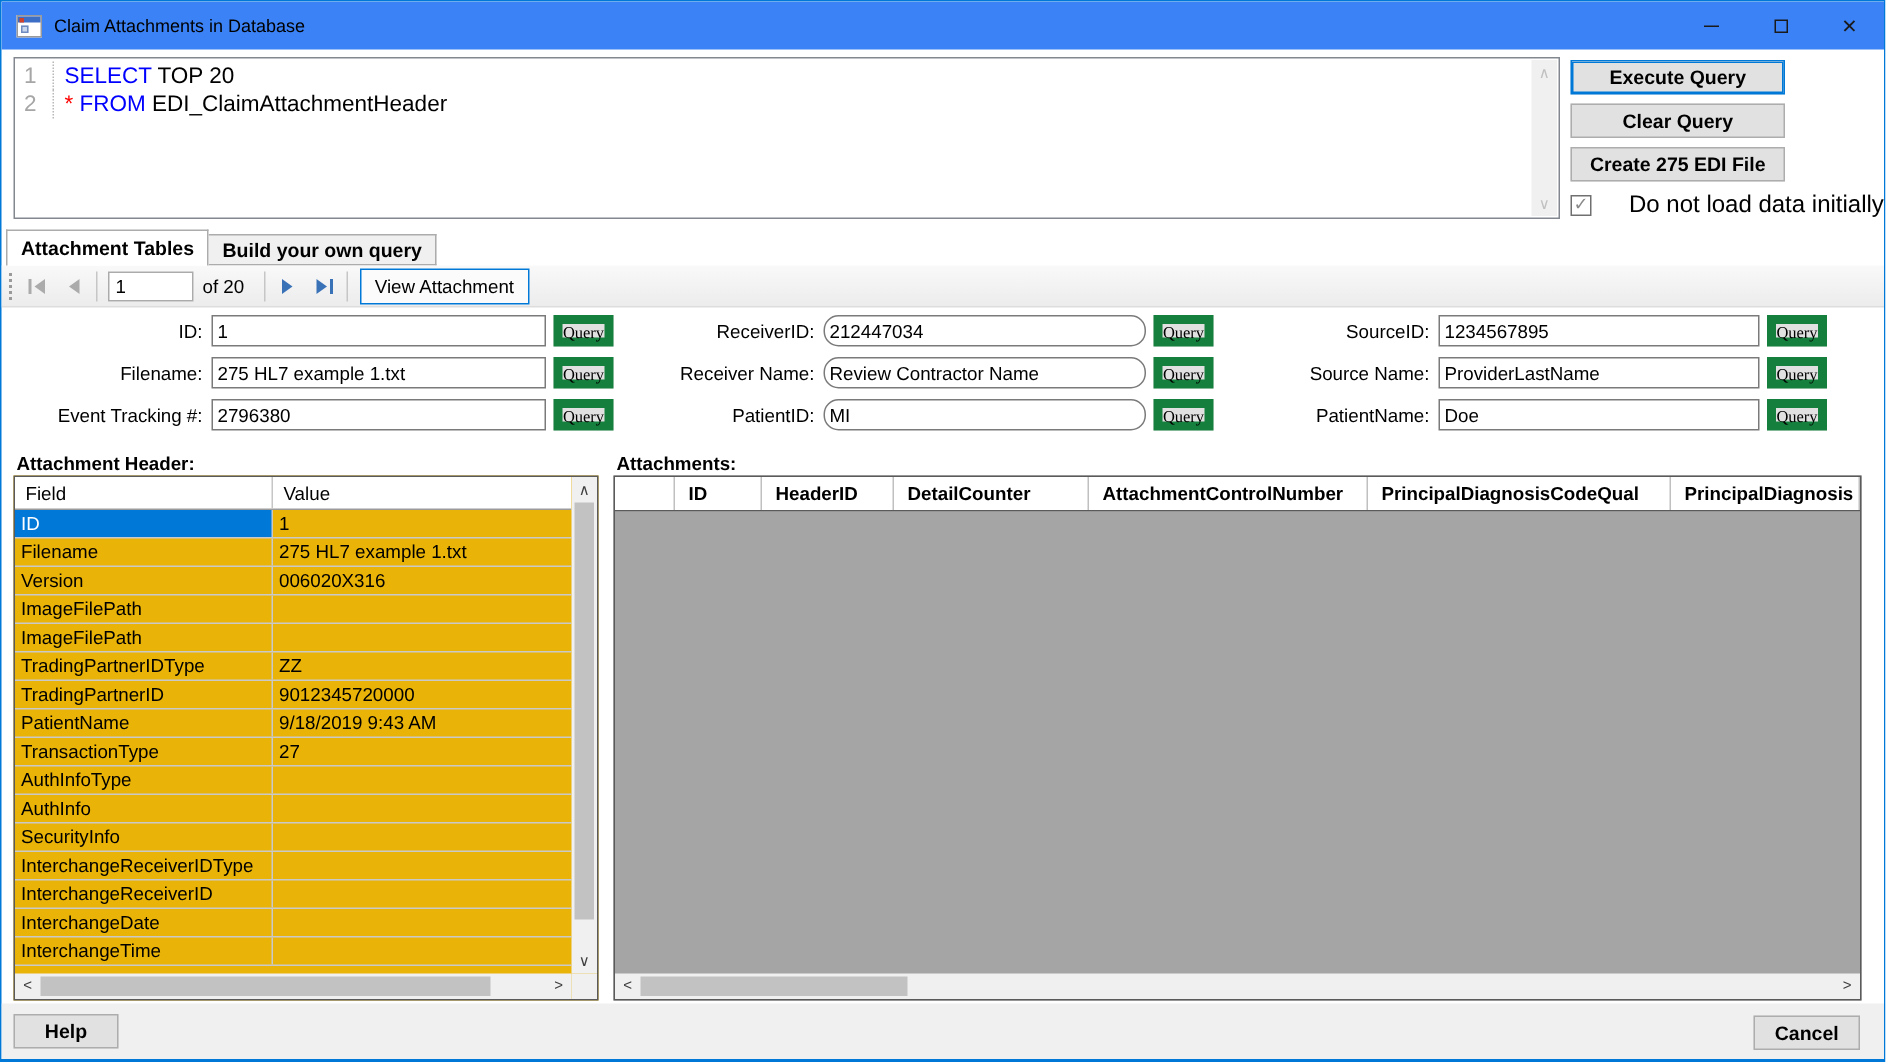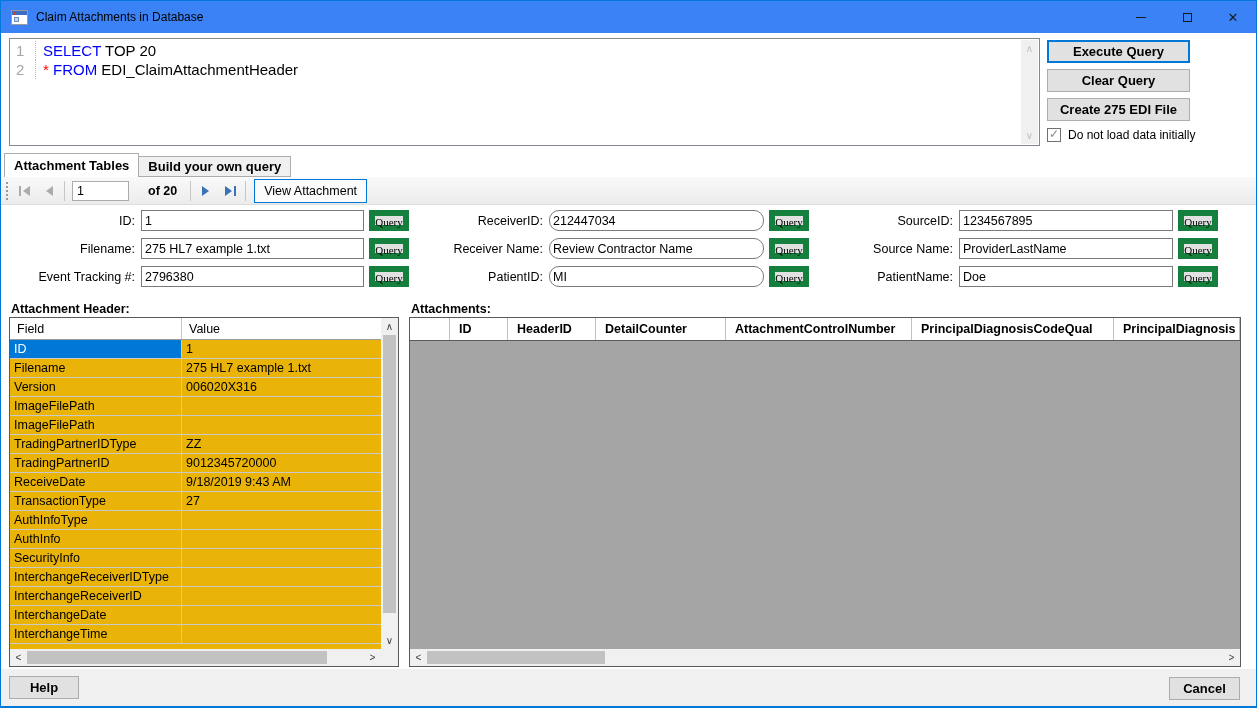--- a/index.html
+++ b/index.html
@@ -36,34 +36,34 @@
   .sb-btn.at-right{position:absolute;top:0;right:0;}
   .sb-thumb{position:absolute;background:#C2C2C2;}
   
   .btn{background:#E1E1E1;border:1px solid #ADADAD;font-family:"Liberation Sans",sans-serif;
        font-size:13px;font-weight:bold;color:#000;display:flex;align-items:center;justify-content:center;}
   .action-btn{position:absolute;left:1046px;width:143px;height:23px;}
   .btn-default{border:1px solid #0078D7;box-shadow:inset 0 0 0 1px #0078D7;}
   .chk-row{position:absolute;left:1046px;top:127px;display:flex;align-items:center;}
   .chk-box{width:14px;height:14px;border:1px solid #707070;background:#FFF;position:relative;}
   .chk-box .mark{position:absolute;left:1px;top:-2px;font-size:12px;color:#8A8A8A;}
-  .chk-label{font-size:12px;margin-left:7px;}
+  .chk-label{font-size:16px;margin-left:25px;}
   
   .tabs{position:absolute;left:3px;top:152px;height:24px;display:flex;align-items:flex-end;}
   .tab{font-size:13px;font-weight:bold;padding:0 9px;display:flex;align-items:center;border:1px solid #ACACAC;}
   .tab.active{height:24px;background:#FFF;border-bottom:none;z-index:2;}
   .tab.inactive{height:21px;background:#F0F0F0;border-left:none;}
   
   .toolstrip{position:absolute;left:0;top:176px;width:100%;height:28px;
     background:linear-gradient(#F9F9F9,#ECECEC);border-bottom:1px solid #DDD;display:flex;align-items:center;}
   .grip{width:3px;height:18px;margin-left:5px;background-image:linear-gradient(#9A9A9A 2px,transparent 2px);background-size:2px 4px;background-repeat:repeat-y;}
   .nav-btn{width:24px;height:22px;display:flex;align-items:center;justify-content:center;background:transparent;border:none;padding:0;}
   .ts-sep{width:1px;height:20px;background:#C6C6C6;margin:0 3px;}
   .nav-pos{width:57px;height:20px;border:1px solid #ABABAB;font-size:12.5px;padding:0 4px;font-family:"Liberation Sans",sans-serif;margin:0 4px;}
-  .nav-count{font-size:12.5px;margin:0 10px 0 15px;font-weight:bold;}
+  .nav-count{font-size:12.5px;margin:0 10px 0 2px;}
   .view-att-btn{height:24px;padding:0 9px;margin-left:5px;background:#FBFBFB;border:1px solid #0078D7;
     font-size:12.5px;font-family:"Liberation Sans",sans-serif;}
   
   .fields{position:absolute;left:8px;top:209px;right:8px;display:flex;}
   .field-col{display:flex;flex-direction:column;}
   .field-row{display:flex;align-items:center;margin-bottom:7px;height:21px;}
   .field-label{font-size:12.5px;text-align:right;padding-right:6px;}
   .field-input{height:21px;border:1px solid #7A7A7A;font-size:12.5px;padding:0 3px;font-family:"Liberation Sans",sans-serif;}
   .query-btn{width:40px;height:21px;margin-left:5px;background:#E1E1E1;border:6px solid #15803d;
     font-size:11px;font-family:Liberation Serif, serif;padding:0;text-align:center;}
@@ -270,21 +270,21 @@
           </div>
           <div class="hg-row">
             <div class="hg-cell hg-field">TradingPartnerIDType</div>
             <div class="hg-cell hg-value">ZZ</div>
           </div>
           <div class="hg-row">
             <div class="hg-cell hg-field">TradingPartnerID</div>
             <div class="hg-cell hg-value">9012345720000</div>
           </div>
           <div class="hg-row">
-            <div class="hg-cell hg-field">ReceiveDate</div>
+            <div class="hg-cell hg-field">PatientName</div>
             <div class="hg-cell hg-value">9/18/2019 9:43 AM</div>
           </div>
           <div class="hg-row">
             <div class="hg-cell hg-field">TransactionType</div>
             <div class="hg-cell hg-value">27</div>
           </div>
           <div class="hg-row">
             <div class="hg-cell hg-field">AuthInfoType</div>
             <div class="hg-cell hg-value"></div>
           </div>

